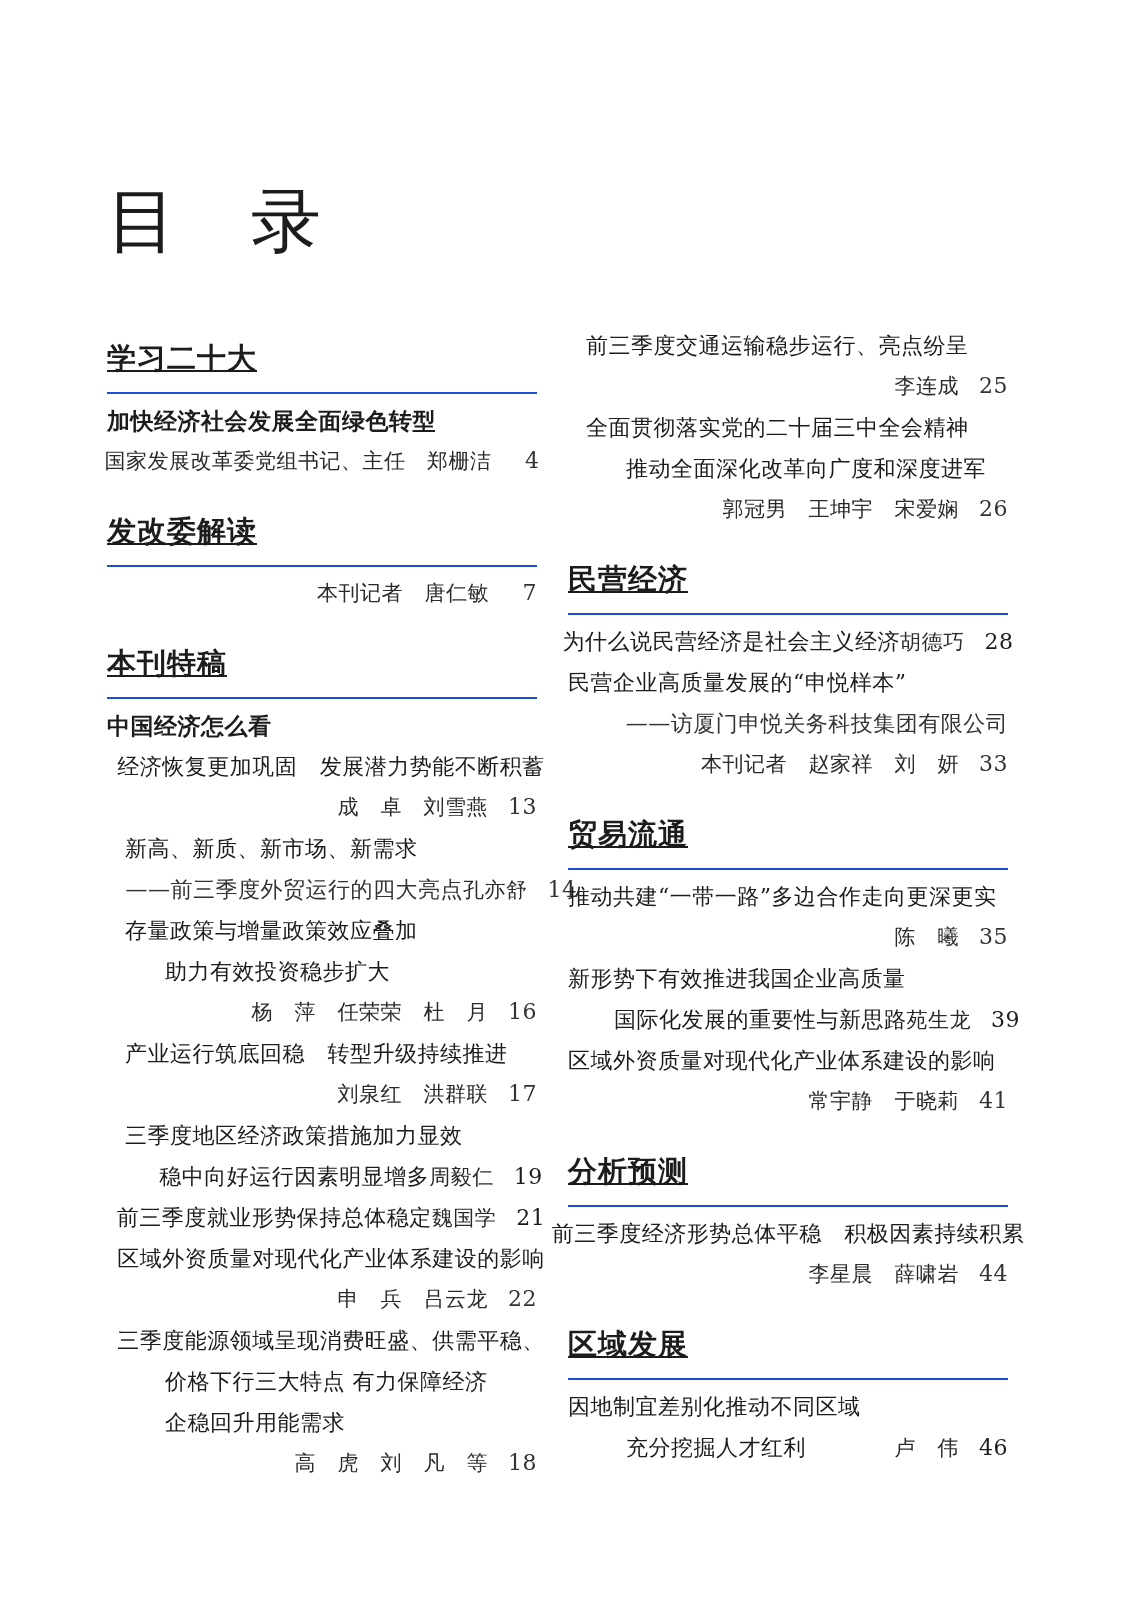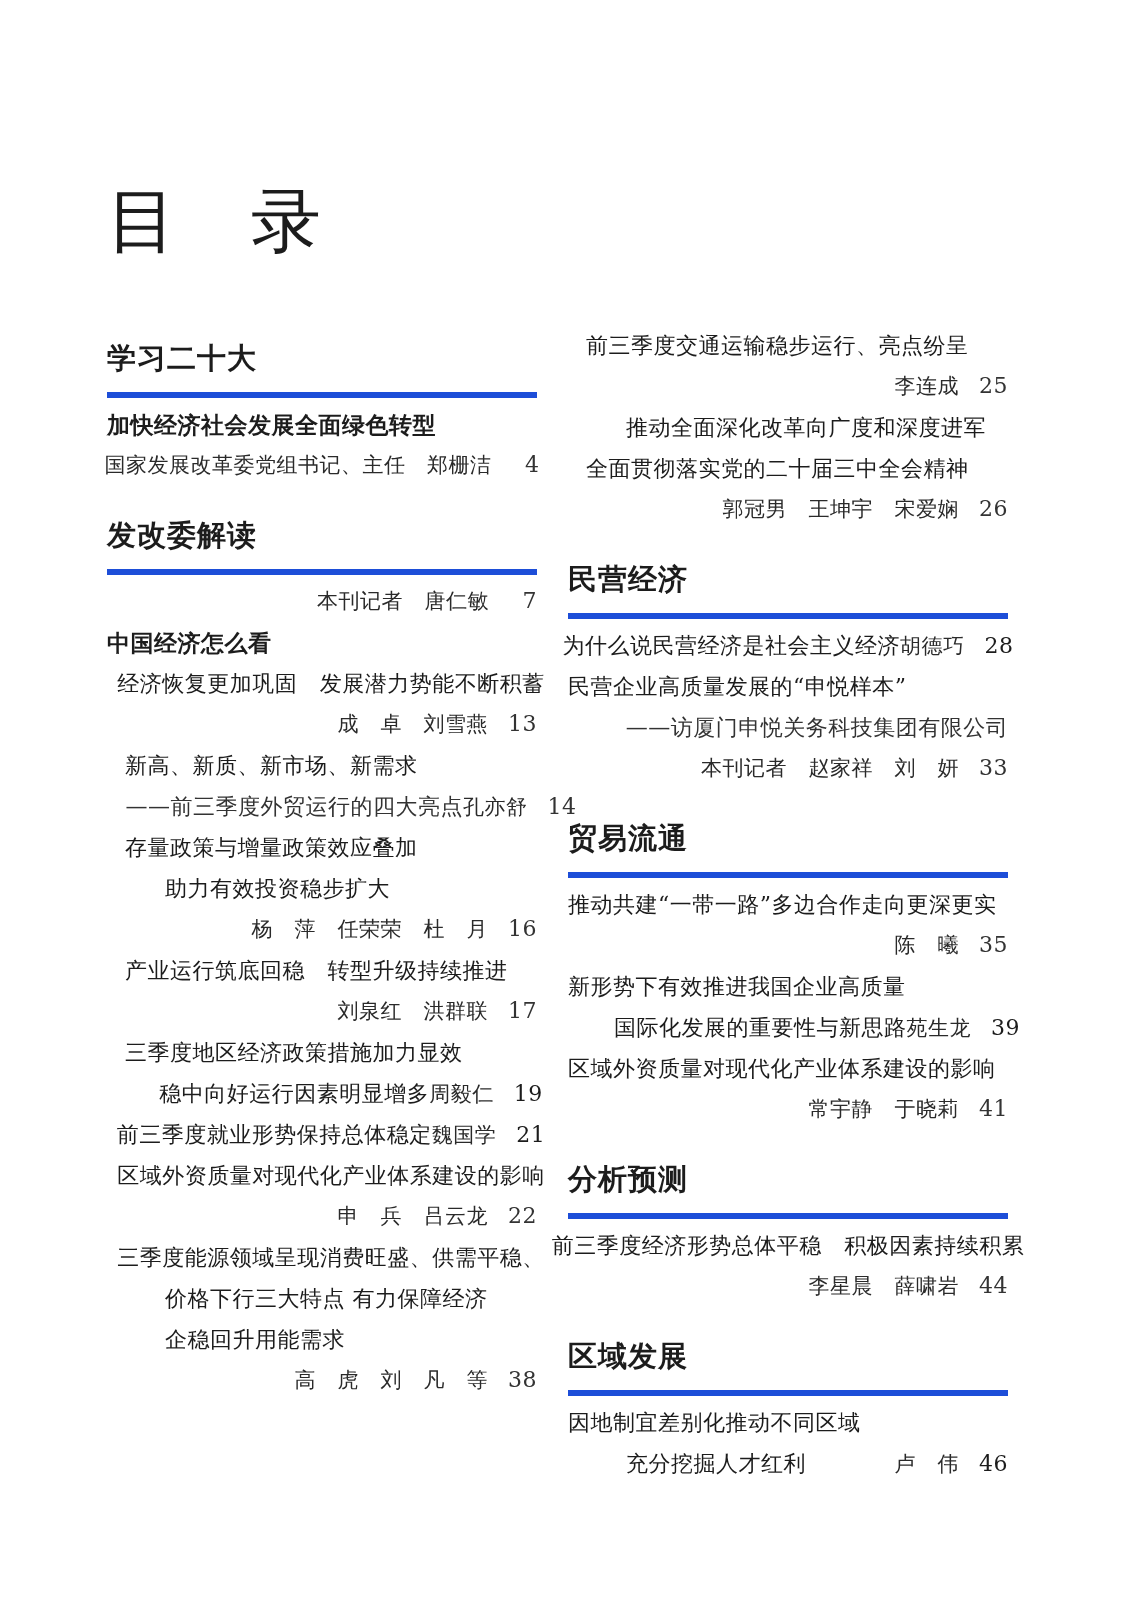--- a/index.html
+++ b/index.html
@@ -35,23 +35,24 @@
     width: 430px;
     flex: none;
   }
   .col.col2 {
     width: 440px;
   }
   .section {
     font-size: 29px;
     font-weight: bold;
     padding: 8px 0 13px 0;
-    border-bottom: 6px solid #1d4ed8;
+    border-bottom: 2px solid #1d4ed8;
     margin: 16px 0 12px 0;
     letter-spacing: 1px;
+    text-decoration: underline;
   }
   .col > .section:first-child {
     margin-top: 0;
   }
   .line {
     display: flex;
     align-items: baseline;
     height: 41px;
     font-size: 22px;
     white-space: nowrap;
@@ -90,20 +91,21 @@
           <span class="spacer"></span>
           <span class="author">国家发展改革委党组书记、主任　郑栅洁</span>
           <span class="pagenum">4</span>
         </div>
         <div class="section"><span>发改委解读</span></div>
         <div class="line kai">
           <span class="spacer"></span>
           <span class="author">本刊记者　唐仁敏</span>
           <span class="pagenum">7</span>
         </div>
+        <div class="section"><span>本刊特稿</span></div>
         <div class="line bold">
           <span class="txt">中国经济怎么看</span>
           <span class="spacer"></span>
         </div>
         <div class="line ind1">
           <span class="txt">经济恢复更加巩固　发展潜力势能不断积蓄</span>
           <span class="spacer"></span>
         </div>
         <div class="line kai">
           <span class="spacer"></span>
@@ -175,39 +177,39 @@
           <span class="txt">价格下行三大特点 有力保障经济</span>
           <span class="spacer"></span>
         </div>
         <div class="line ind2">
           <span class="txt">企稳回升用能需求</span>
           <span class="spacer"></span>
         </div>
         <div class="line kai">
           <span class="spacer"></span>
           <span class="author">高　虎　刘　凡　等</span>
-          <span class="pagenum">38</span>
+          <span class="pagenum">18</span>
         </div>
       </div>
     <div class="col col2">
         <div class="line ind1">
           <span class="txt">前三季度交通运输稳步运行、亮点纷呈</span>
           <span class="spacer"></span>
         </div>
         <div class="line kai">
           <span class="spacer"></span>
           <span class="author">李连成</span>
           <span class="pagenum">25</span>
         </div>
+        <div class="line ind1">
+          <span class="txt">全面贯彻落实党的二十届三中全会精神</span>
+          <span class="spacer"></span>
+        </div>
         <div class="line ind2">
           <span class="txt">推动全面深化改革向广度和深度进军</span>
-          <span class="spacer"></span>
-        </div>
-        <div class="line ind1">
-          <span class="txt">全面贯彻落实党的二十届三中全会精神</span>
           <span class="spacer"></span>
         </div>
         <div class="line kai">
           <span class="spacer"></span>
           <span class="author">郭冠男　王坤宇　宋爱娴</span>
           <span class="pagenum">26</span>
         </div>
         <div class="section"><span>民营经济</span></div>
         <div class="line">
           <span class="txt">为什么说民营经济是社会主义经济</span>

